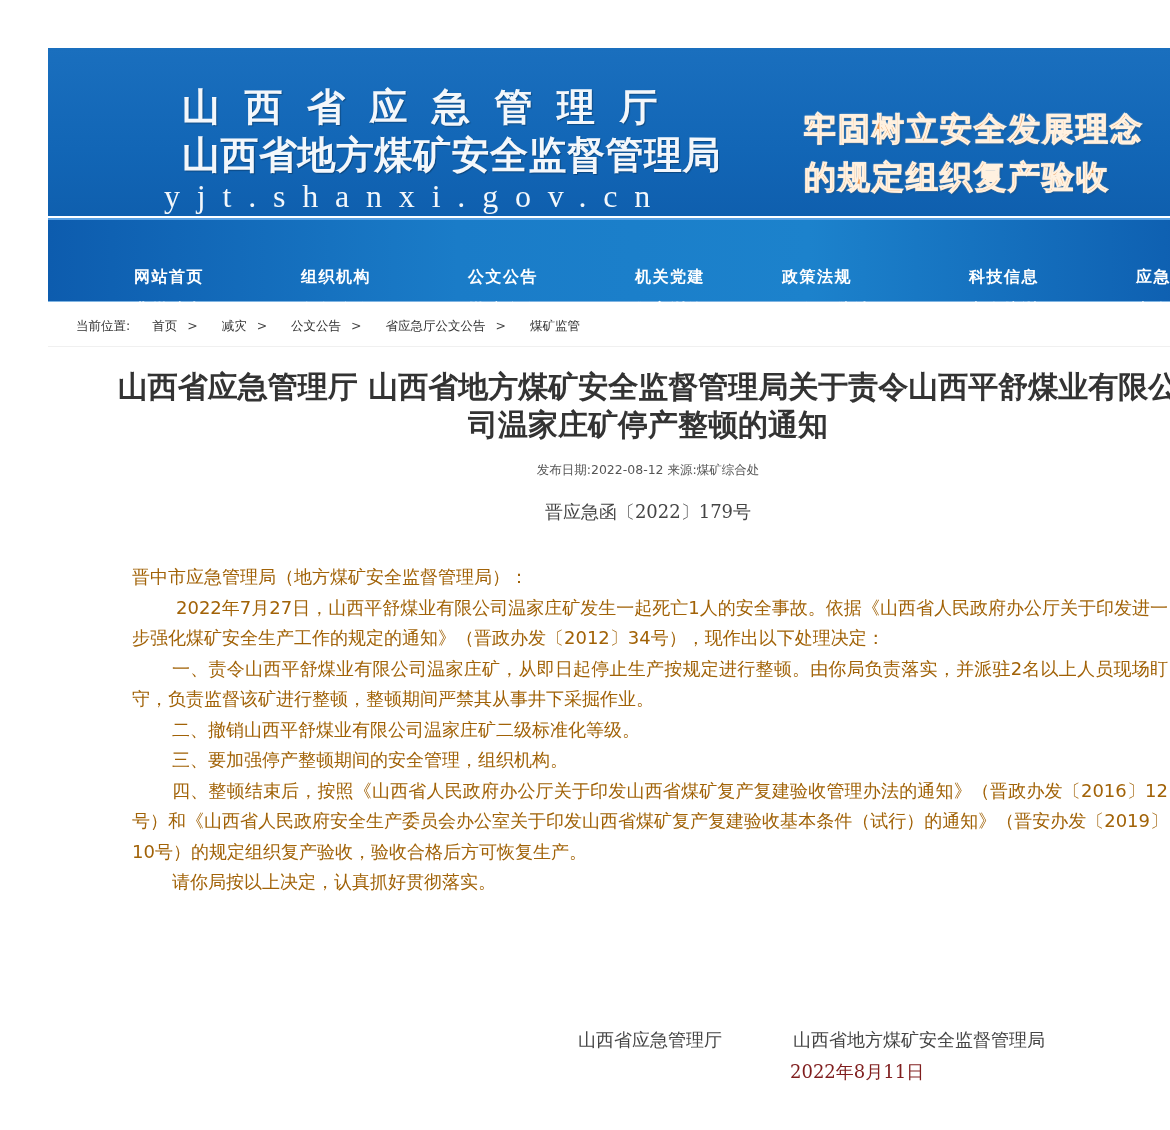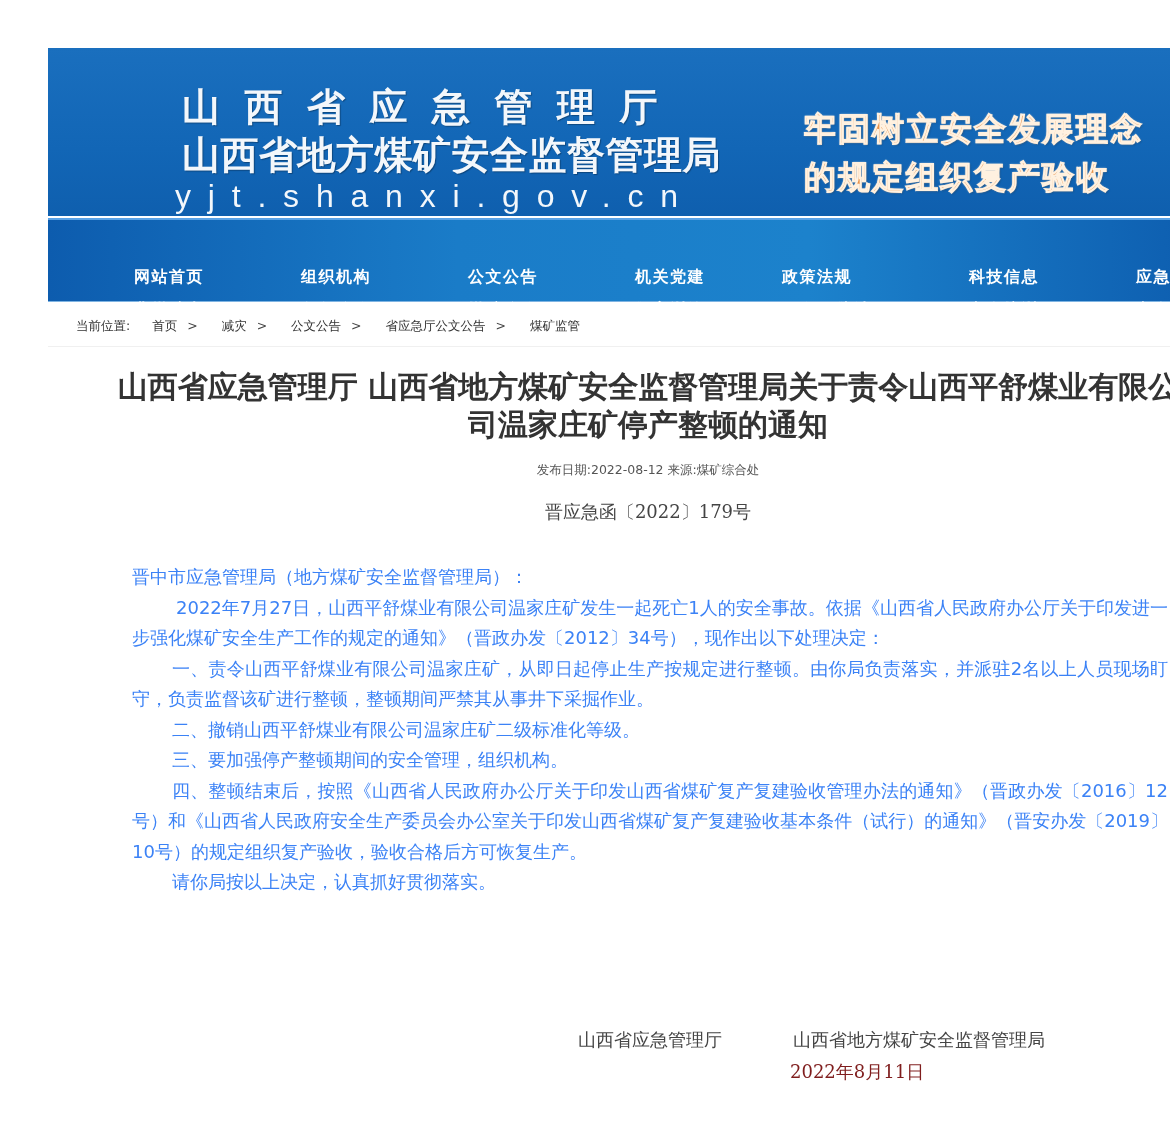--- a/index.html
+++ b/index.html
@@ -18,22 +18,22 @@
     text-shadow: 1px 1px 1px rgba(0,0,0,0.3);
   }
   .banner .title2 {
     position: absolute; left: 118px; top: 66px;
     font-family: "DejaVu Serif", "Liberation Serif", serif;
     font-weight: bold; font-size: 38px; color: #f3f7fb;
     letter-spacing: 0.5px; white-space: nowrap;
     text-shadow: 1px 1px 1px rgba(0,0,0,0.3);
   }
   .banner .url {
-    position: absolute; left: 111px; top: 114px;
-    font-family: Liberation Sans, sans-serif;
+    position: absolute; left: 100px; top: 114px;
+    font-family: Liberation Serif, serif;
     font-size: 32px; color: #f3f7fb; letter-spacing: 16.8px; white-space: nowrap; text-align: center;
   }
   .banner .slogan {
     position: absolute; left: 740px; white-space: nowrap;
     font-family: "DejaVu Serif", "Liberation Serif", serif;
     font-weight: bold; font-size: 32px; color: #e8924a; letter-spacing: 2px;
     -webkit-text-stroke: 1px #fff1e0;
     text-shadow: 0 0 2px #ffffff, 1px 1px 2px rgba(0,0,0,0.4);
   }
   .banner .slogan.s1 { top: 44px; }
@@ -73,21 +73,21 @@
     font-size: 12.5px; color: #555;
   }
   .docno {
     position: absolute; left: 0; top: 452px; width: 1200px; text-align: center;
     font-family: "DejaVu Serif", "Liberation Serif", serif;
     font-size: 18px; color: #444;
   }
 
   .body {
     position: absolute; left: 84px; top: 514px; width: 1036px;
-    font-size: 18px; line-height: 30.5px; color: #3b82f6;
+    font-size: 18px; line-height: 30.5px; color: #a16207;
     text-align: justify;
   }
   .body p { margin: 0; }
   .body .indent { text-indent: 40px; }
   .body .indent-num { text-indent: 44px; }
 
   .sign {
     position: absolute; top: 980px; font-size: 18px; color: #444; white-space: nowrap;
   }
   .sign.s1 { left: 530px; }

